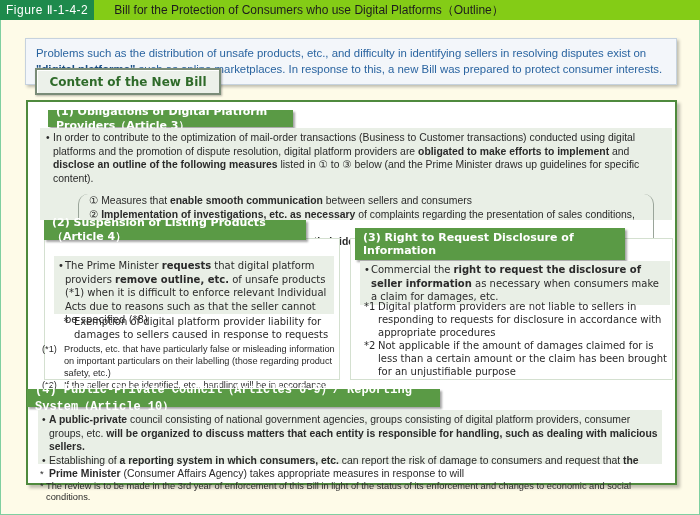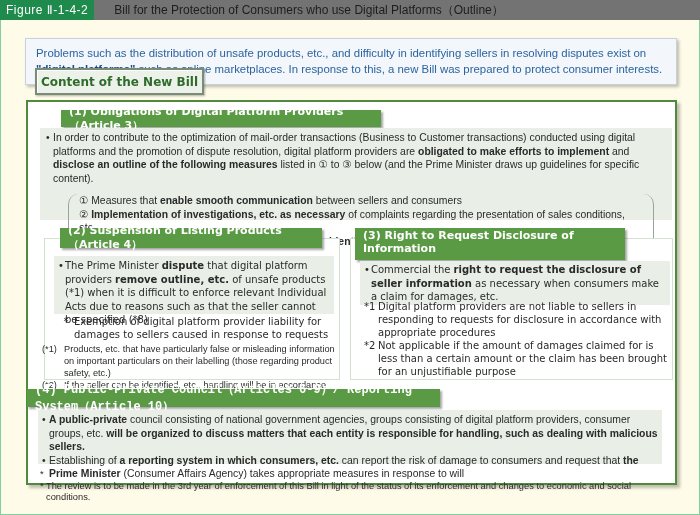--- a/index.html
+++ b/index.html
@@ -1,49 +1,49 @@
 <!DOCTYPE html>
 <html><head>
 <meta charset="utf-8">
 <style>
   * { box-sizing: border-box; margin: 0; padding: 0; }
   html, body { width: 700px; height: 515px; background: #ffffff; overflow: hidden; }
   body { font-family: "DejaVu Sans", "Liberation Sans", sans-serif; color: #2a2a2a; position: relative; }
 
-  .fig-header { position: absolute; left: 0; top: 0; width: 700px; height: 20px; background: #737373; display: flex; align-items: center; }
+  .fig-header { position: absolute; left: 0; top: 0; width: 700px; height: 20px; background: #84cc16; display: flex; align-items: center; }
   .fig-label { background: #1e8a4c; color: #fff; height: 20px; padding: 0 6px; display: flex; align-items: center; font-family: "Liberation Sans", sans-serif; font-size: 12px; letter-spacing: 0.5px; }
   .fig-title { padding-left: 20px; font-family: "Liberation Sans", sans-serif; font-size: 12px; color: #1d1d1d; }
 
   .frame { position: absolute; left: 0; top: 20px; width: 700px; height: 495px; background: #fefbe8; border: 1px solid #7fcfa0; border-top: none; }
 
   .intro { position: absolute; left: 24px; top: 18px; width: 652px; height: 47px; background: #f3f6fa; border: 1px solid #c6d2de; box-shadow: 2px 2px 3px rgba(0,0,0,0.25); padding: 6px 10px; color: #2a64a0; font-family: "Liberation Sans", sans-serif; font-size: 11.4px; line-height: 16px; }
   .intro b { color: #1a4f86; }
 
   .content { position: absolute; left: 26px; top: 100px; width: 651px; height: 385px; background: #ffffff; border: 2px solid #4f8a3d; box-shadow: 3px 3px 3px rgba(0,0,0,0.25); }
-  .content-tab { position: absolute; left: 35px; top: 68px; width: 169px; height: 27px; background: #ecf1ea; border: 2px solid #7a8c78; box-shadow: inset 1px 1px 0 #fff, 1px 1px 2px rgba(0,0,0,0.3); display: flex; align-items: center; justify-content: center; color: #2f6b2a; font-weight: bold; font-size: 12px; font-family: "DejaVu Sans", sans-serif; }
+  .content-tab { position: absolute; left: 35px; top: 68px; width: 186px; height: 27px; background: #ecf1ea; border: 2px solid #7a8c78; box-shadow: inset 1px 1px 0 #fff, 1px 1px 2px rgba(0,0,0,0.3); display: flex; align-items: center; justify-content: center; color: #2f6b2a; font-weight: bold; font-size: 12px; font-family: "DejaVu Sans", sans-serif; }
 
   .sec-head { position: absolute; background: #5a9a45; color: #fff; font-weight: bold; font-family: "DejaVu Sans", sans-serif; font-size: 11px; box-shadow: 2px 2px 2px rgba(0,0,0,0.35); padding: 0 8px; display: flex; align-items: center; }
 
-  .s1-head { left: 61px; top: 110px; width: 320px; height: 17px; }
+  .s1-head { left: 48px; top: 110px; width: 245px; height: 17px; }
   .s1-body { position: absolute; left: 40px; top: 128px; width: 632px; height: 92px; background: #e9efe6; padding: 3px 6px; font-family: "Liberation Sans", sans-serif; font-size: 10.4px; line-height: 13.5px; }
   .bullet-row { display: flex; }
   .bullet { width: 7px; flex: none; }
-  .measures { position: relative; margin: 9px 12px 0 22px; padding: 0 10px; border-left: 1px solid #9aa59a; border-right: 1px solid #9aa59a; border-radius: 10px; }
+  .measures { position: relative; margin: 9px 12px 0 32px; padding: 0 10px; border-left: 1px solid #9aa59a; border-right: 1px solid #9aa59a; border-radius: 10px; }
   .measures div { line-height: 13.5px; }
 
   .s2-box { position: absolute; left: 44px; top: 238px; width: 296px; height: 142px; border: 1px solid #d4e0d0; background: #fff; }
-  .s2-head { left: 44px; top: 228px; width: 262px; height: 20px; margin-left: 16px; }
+  .s2-head { left: 44px; top: 220px; width: 262px; height: 20px; }
   .s2-inner { position: absolute; left: 54px; top: 256px; width: 280px; height: 58px; background: #e9efe6; padding: 3px 4px; font-family: "DejaVu Sans", sans-serif; font-size: 10px; line-height: 13.5px; }
   .s2-note { position: absolute; left: 58px; top: 315px; width: 275px; font-family: "DejaVu Sans", sans-serif; font-size: 10px; line-height: 13px; }
   .s2-foot { position: absolute; left: 42px; top: 343px; width: 300px; font-family: "Liberation Sans", sans-serif; font-size: 9.2px; line-height: 12px; }
   .fn-row { display: flex; }
   .fn-key { width: 22px; flex: none; }
 
   .s3-box { position: absolute; left: 350px; top: 238px; width: 323px; height: 142px; border: 1px solid #d4e0d0; background: #fff; }
-  .s3-head { left: 355px; top: 228px; width: 270px; height: 32px; line-height: 13px; padding: 1px 8px; align-items: flex-start; flex-direction: row; justify-content: center; }
+  .s3-head { left: 355px; top: 228px; width: 270px; height: 32px; line-height: 13px; padding: 1px 8px; align-items: flex-start; flex-direction: column; justify-content: center; }
   .s3-inner { position: absolute; left: 360px; top: 261px; width: 310px; height: 44px; background: #e9efe6; padding: 2px 4px; font-family: "DejaVu Sans", sans-serif; font-size: 10px; line-height: 13.5px; }
   .s3-notes { position: absolute; left: 364px; top: 300px; width: 306px; font-family: "DejaVu Sans", sans-serif; font-size: 10px; line-height: 13px; }
   .s3-notes .fn-key { width: 14px; }
 
   .s4-head { left: 27px; top: 389px; width: 413px; height: 18px; font-family: Liberation Mono, monospace; font-size: 12px; }
   .s4-body { position: absolute; left: 38px; top: 410px; width: 624px; height: 54px; background: #e9efe6; padding: 3px 4px; font-family: "Liberation Sans", sans-serif; font-size: 10.4px; line-height: 13.5px; }
   .s4-notes { position: absolute; left: 40px; top: 469px; width: 620px; font-family: "Liberation Sans", sans-serif; font-size: 9.3px; line-height: 11.5px; }
   .s4-notes .fn-key { width: 6px; }
 </style>
 </head>
@@ -74,21 +74,21 @@
     <div><span>②</span><span> </span><b>Implementation of investigations, etc. as necessary</b><span> of complaints regarding the presentation of sales conditions, etc.</span></div>
     <div><span>③</span><span> Requesting sellers to provide </span><b>information on their identity</b><span> as necessary</span></div>
   </div>
 </div>
 
 <div class="s2-box"></div>
 <div class="sec-head s2-head">(2) Suspension of Listing Products（Article 4）</div>
 <div class="s2-inner">
   <div class="bullet-row">
     <span class="bullet">•</span>
-    <span><span>The Prime Minister </span><b>dispute</b><span> that digital platform providers </span><b>remove outline, etc.</b><span> of unsafe products (*1) when it is difficult to enforce relevant Individual Acts due to reasons such as that the seller cannot be specified (*8)</span></span>
+    <span><span>The Prime Minister </span><b>requests</b><span> that digital platform providers </span><b>remove outline, etc.</b><span> of unsafe products (*1) when it is difficult to enforce relevant Individual Acts due to reasons such as that the seller cannot be specified (*8)</span></span>
   </div>
 </div>
 <div class="s2-note">
   <div class="fn-row">
       <span class="fn-key" style="width:16px;text-align:center">*</span>
       <span>Exemption of digital platform provider liability for damages to sellers caused in response to requests</span>
     </div>
 </div>
 <div class="s2-foot">
   <div class="fn-row">

